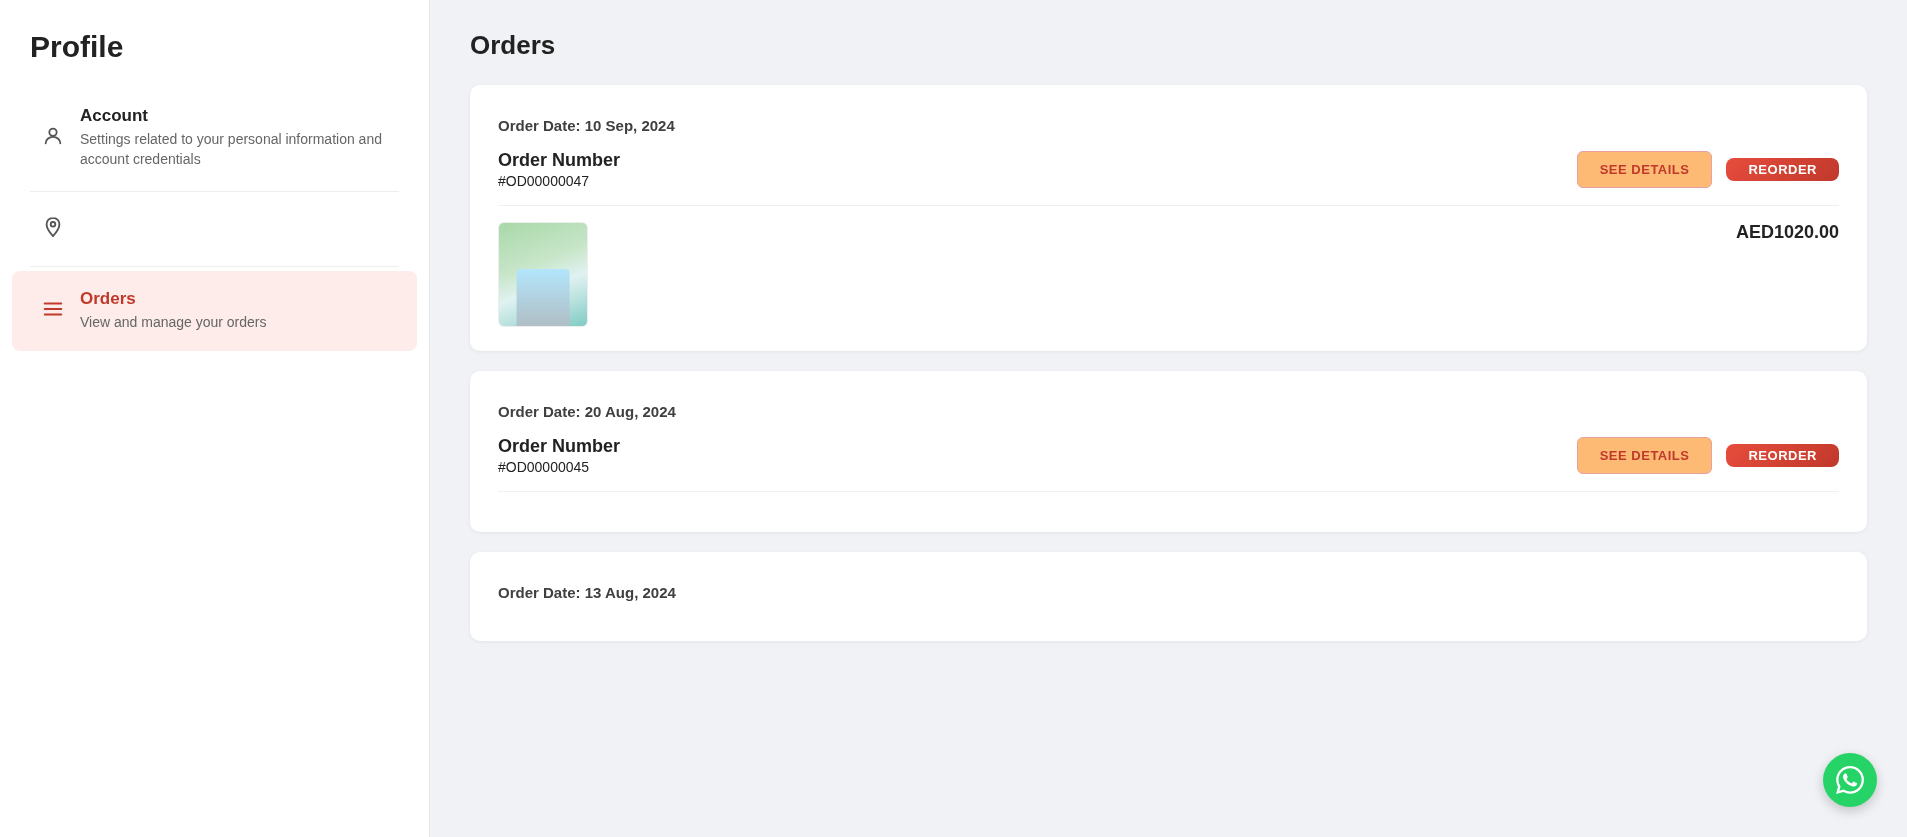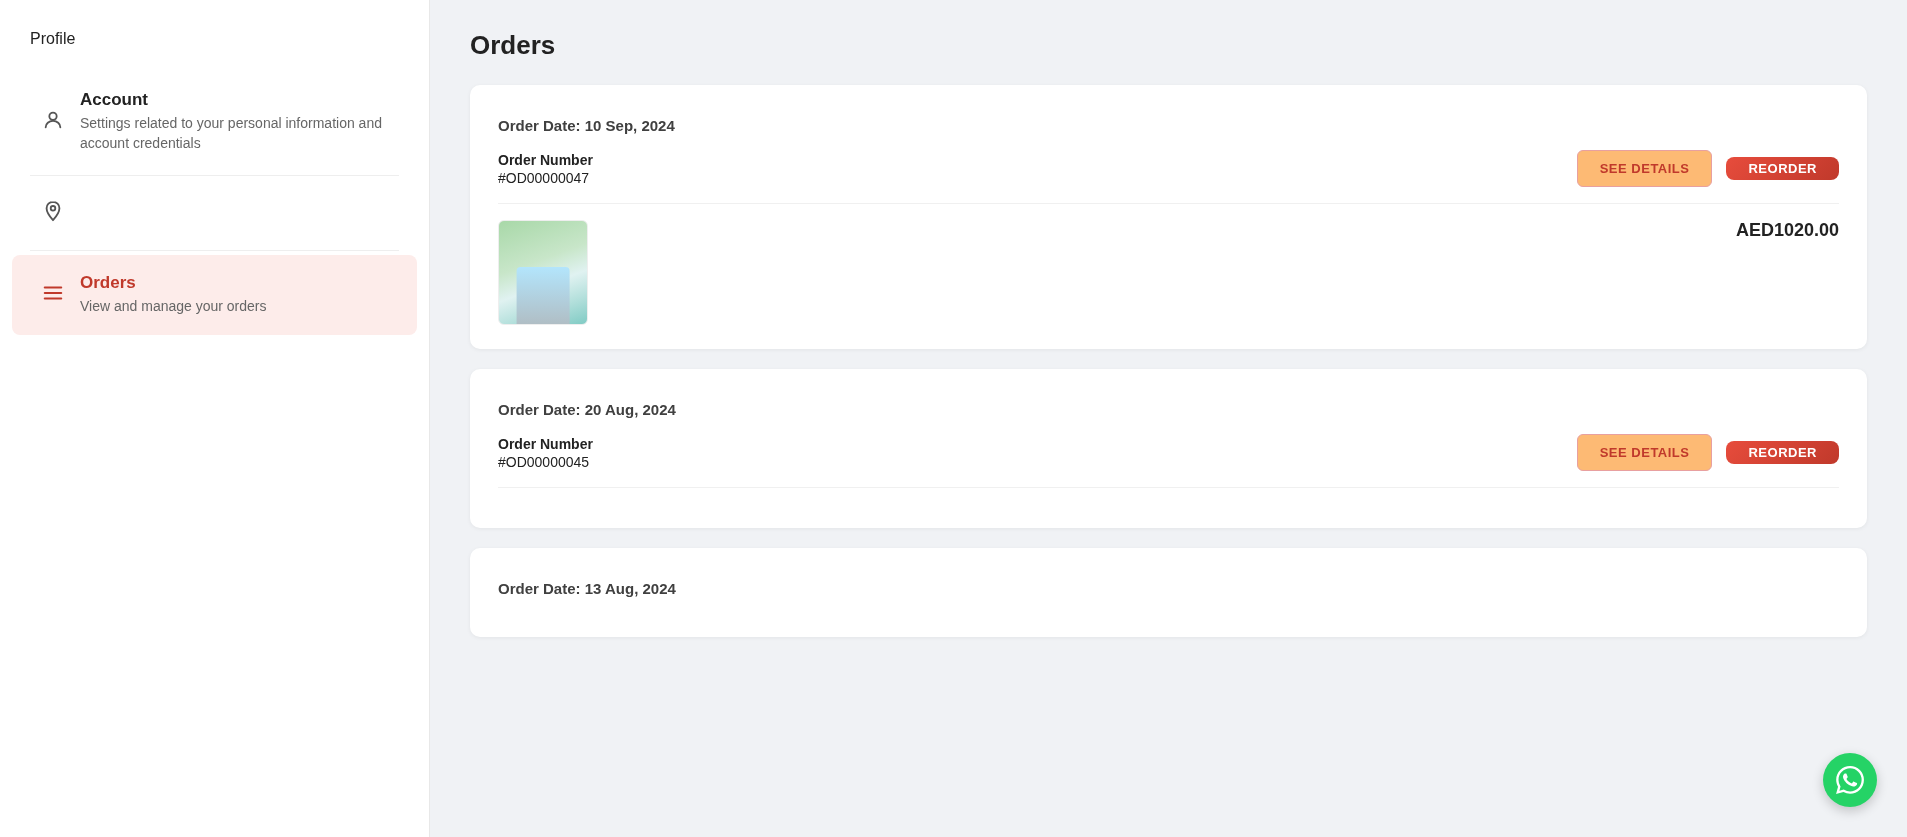--- a/index.html
+++ b/index.html
@@ -12,22 +12,22 @@
 
     
     .sidebar {
       width: 430px;
       min-width: 430px;
       background: #fff;
       padding: 20px 0;
       border-right: 1px solid #e8e8e8;
     }
     .sidebar-title {
-      font-size: 16px;
-      font-weight: 400;
+      font-size: 30px;
+      font-weight: 700;
       color: #222;
       padding: 10px 30px 20px 30px;
     }
     .sidebar-item {
       display: flex;
       align-items: center;
       padding: 18px 30px;
       cursor: pointer;
       border-radius: 8px;
       margin: 4px 12px;
@@ -94,21 +94,21 @@
       margin-bottom: 16px;
       margin-top: 8px;
     }
     .order-row {
       display: flex;
       align-items: center;
       justify-content: space-between;
       margin-bottom: 16px;
     }
     .order-number-label {
-      font-size: 14px;
+      font-size: 18px;
       font-weight: 700;
       color: #222;
       margin-bottom: 2px;
     }
     .order-number-value {
       font-size: 14px;
       color: #222;
     }
     .order-actions {
       display: flex;

